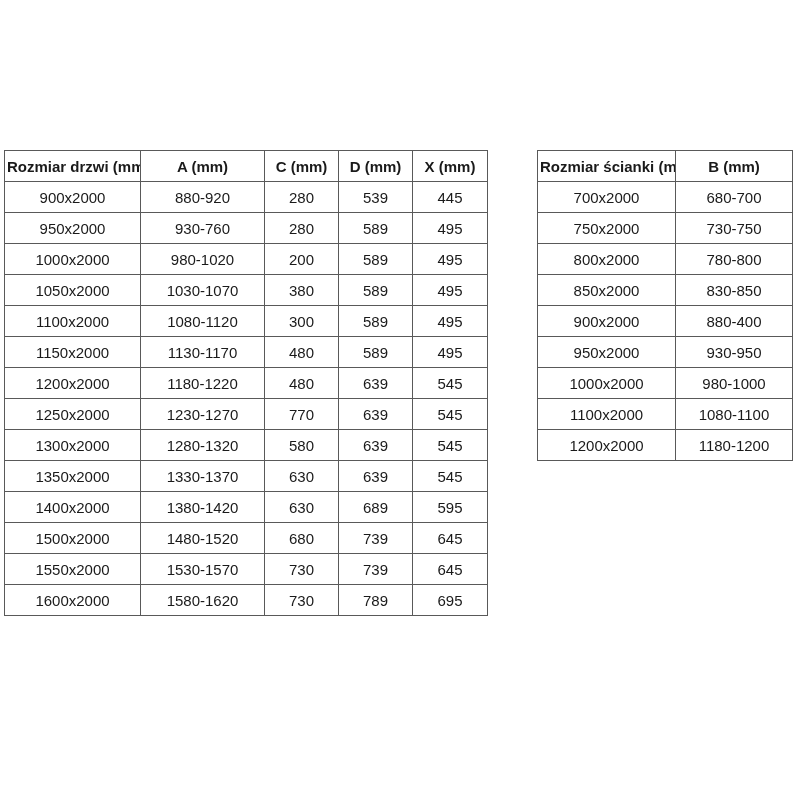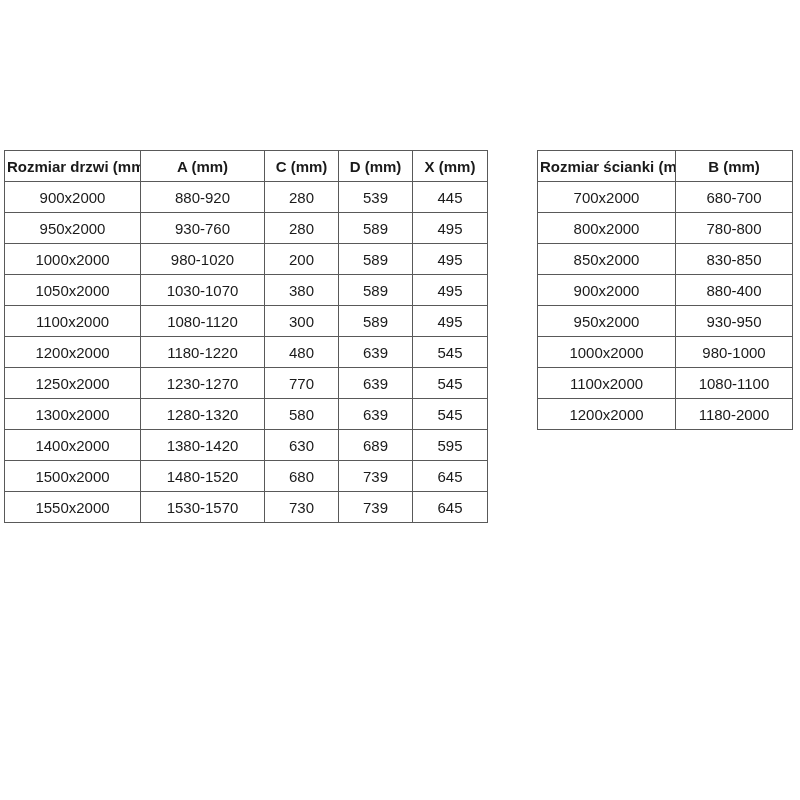--- a/index.html
+++ b/index.html
@@ -108,37 +108,51 @@
           <td>495</td>
         </tr>
         <tr>
           <td>1100x2000</td>
           <td>1080-1120</td>
           <td>300</td>
           <td>589</td>
           <td>495</td>
         </tr>
         <tr>
+          <td>1150x2000</td>
+          <td>1130-1170</td>
+          <td>480</td>
+          <td>589</td>
+          <td>495</td>
+        </tr>
+        <tr>
           <td>1200x2000</td>
           <td>1180-1220</td>
           <td>480</td>
           <td>639</td>
           <td>545</td>
         </tr>
         <tr>
           <td>1250x2000</td>
           <td>1230-1270</td>
           <td>770</td>
           <td>639</td>
           <td>545</td>
         </tr>
         <tr>
           <td>1300x2000</td>
           <td>1280-1320</td>
           <td>580</td>
+          <td>639</td>
+          <td>545</td>
+        </tr>
+        <tr>
+          <td>1350x2000</td>
+          <td>1330-1370</td>
+          <td>630</td>
           <td>639</td>
           <td>545</td>
         </tr>
         <tr>
           <td>1400x2000</td>
           <td>1380-1420</td>
           <td>630</td>
           <td>689</td>
           <td>595</td>
         </tr>
@@ -149,40 +163,51 @@
           <td>739</td>
           <td>645</td>
         </tr>
         <tr>
           <td>1550x2000</td>
           <td>1530-1570</td>
           <td>730</td>
           <td>739</td>
           <td>645</td>
         </tr>
+        <tr>
+          <td>1600x2000</td>
+          <td>1580-1620</td>
+          <td>730</td>
+          <td>789</td>
+          <td>695</td>
+        </tr>
       </tbody>
   </table>
 
   <table id="wall-table" class="size-table">
     <colgroup>
         <col>
         <col>
       </colgroup>
     <thead>
       <tr>
           <th>Rozmiar ścianki (mm)</th>
           <th>B (mm)</th>
         </tr>
     </thead>
     <tbody>
         <tr>
           <td>700x2000</td>
           <td>680-700</td>
         </tr>
         <tr>
+          <td>750x2000</td>
+          <td>730-750</td>
+        </tr>
+        <tr>
           <td>800x2000</td>
           <td>780-800</td>
         </tr>
         <tr>
           <td>850x2000</td>
           <td>830-850</td>
         </tr>
         <tr>
           <td>900x2000</td>
           <td>880-400</td>
@@ -194,18 +219,18 @@
         <tr>
           <td>1000x2000</td>
           <td>980-1000</td>
         </tr>
         <tr>
           <td>1100x2000</td>
           <td>1080-1100</td>
         </tr>
         <tr>
           <td>1200x2000</td>
-          <td>1180-2000</td>
+          <td>1180-1200</td>
         </tr>
       </tbody>
   </table>
 
 </div>
 
 </body></html>

